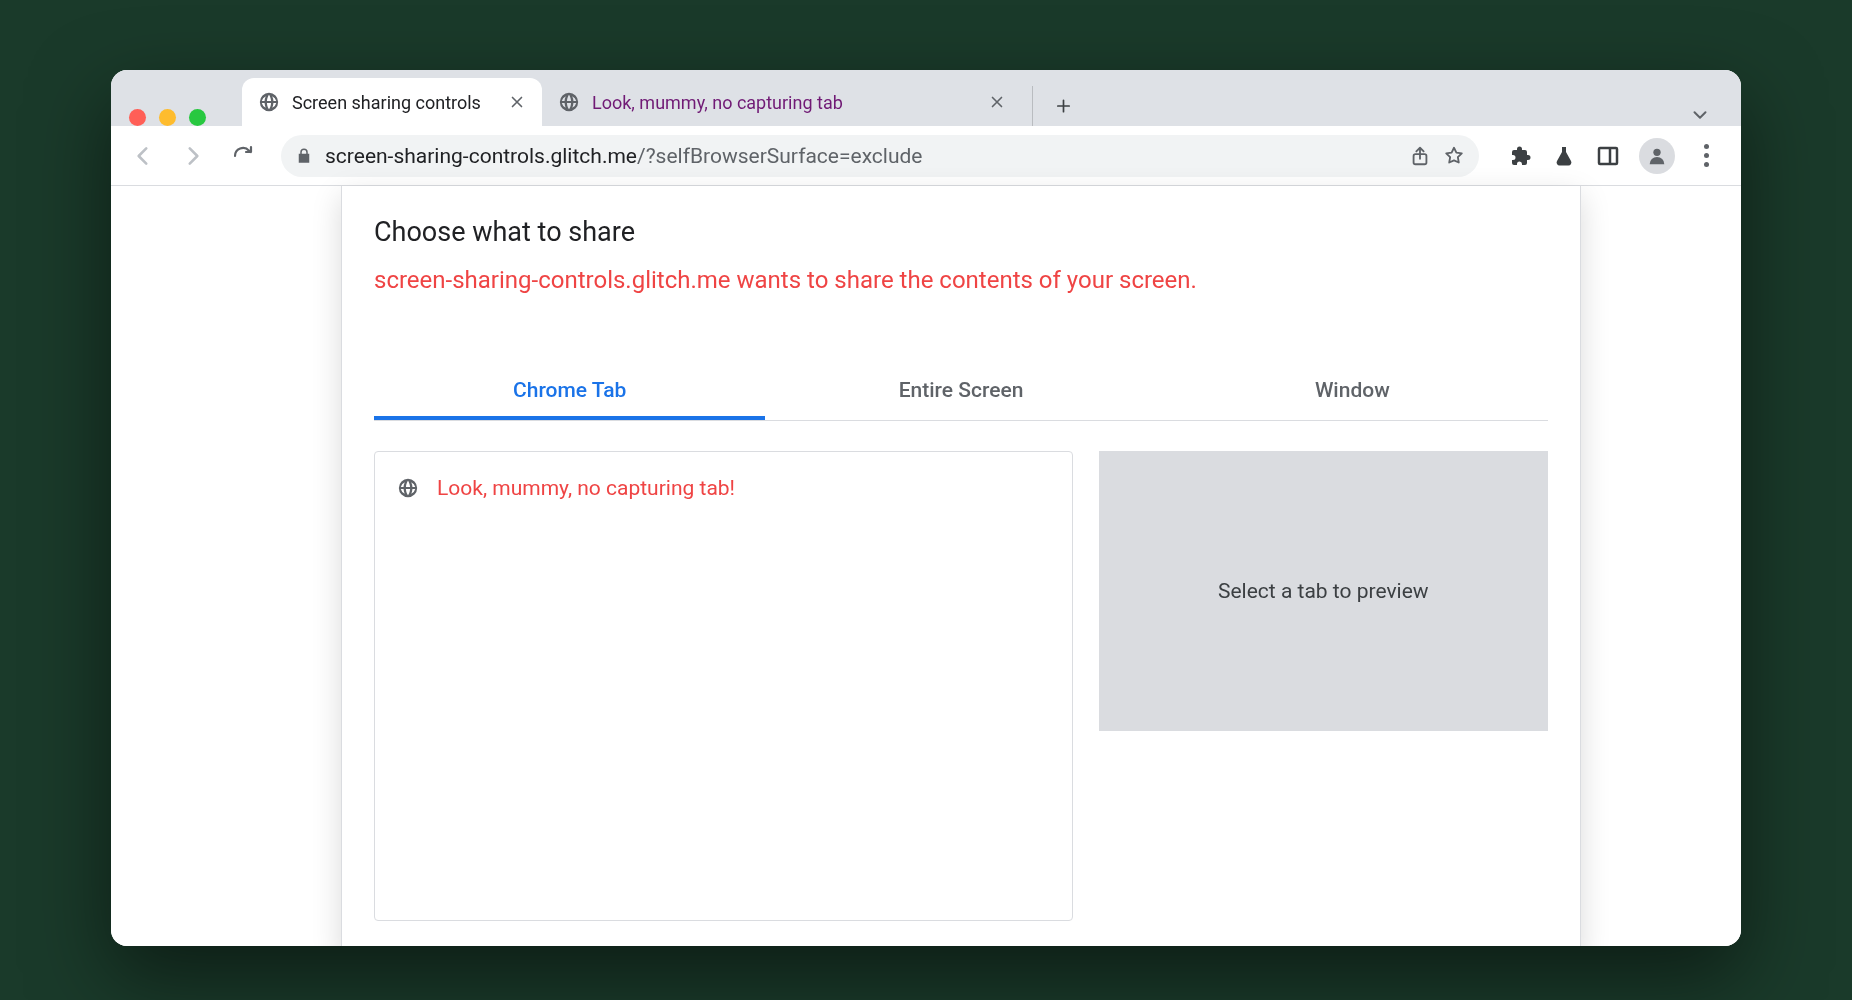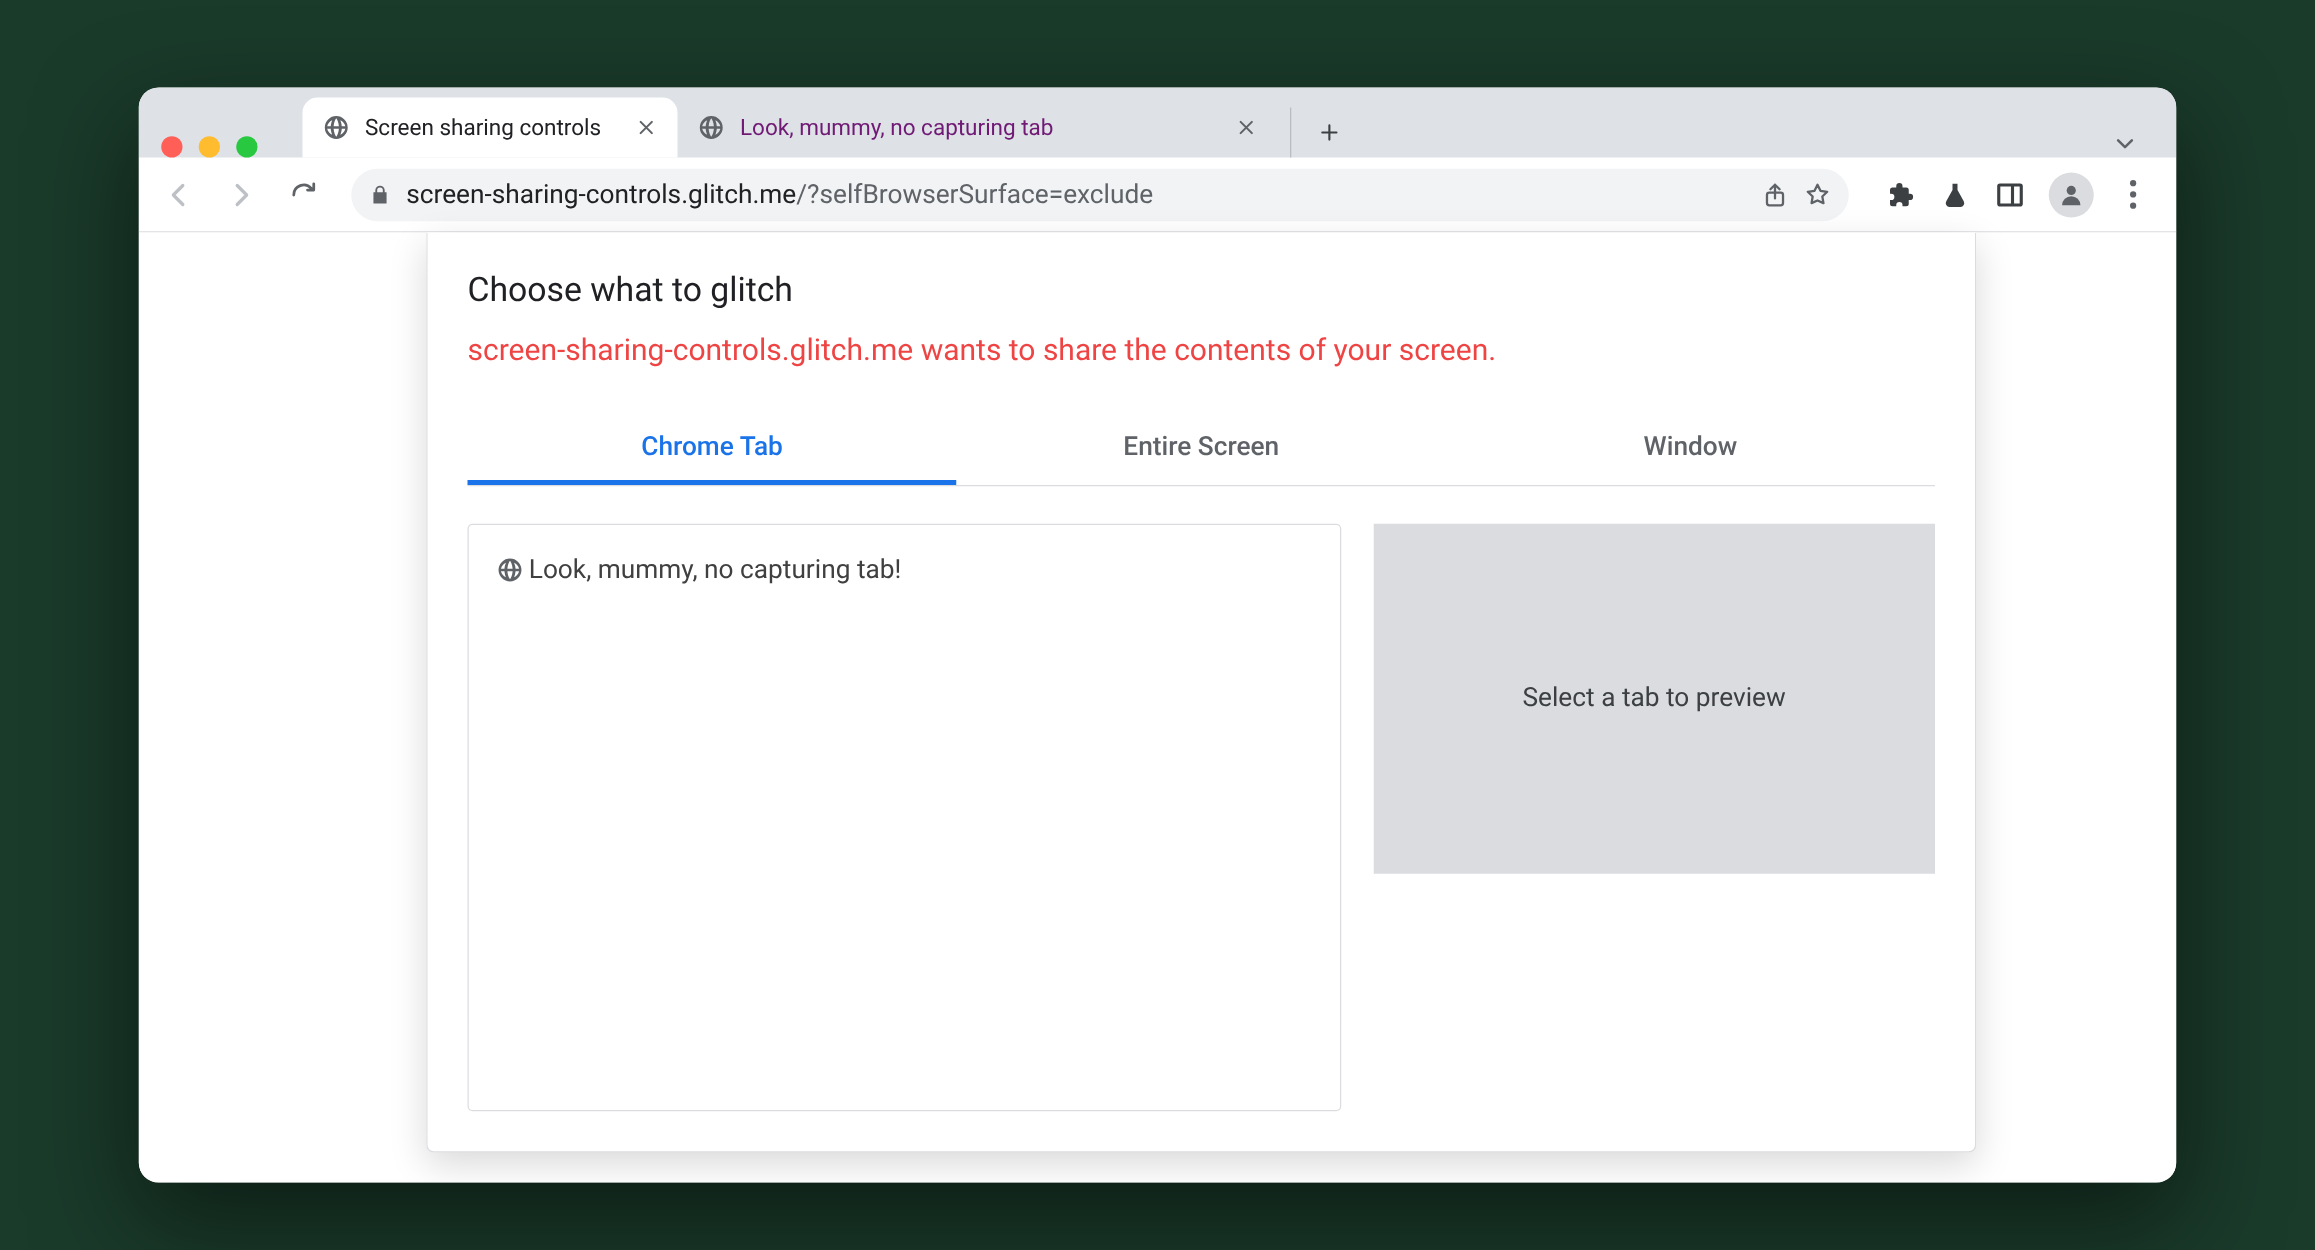--- a/index.html
+++ b/index.html
@@ -213,44 +213,45 @@
     }
     .dialog-tab {
       flex: 1;
       text-align: center;
       padding: 8px 0 14px 0;
       font-size: 21px;
       color: #5f6368;
       cursor: pointer;
       border-bottom: 4px solid transparent;
       font-weight: 500;
+      margin-top: 32px;
     }
     .dialog-tab.active {
       color: #1a73e8;
       border-bottom-color: #1a73e8;
     }
     .dialog-body {
       display: flex;
       gap: 26px;
       margin-top: 30px;
     }
     .tab-list {
       flex: 1.55;
       border: 1px solid #dadce0;
       border-radius: 4px;
       min-height: 470px;
       padding: 16px 0;
     }
     .tab-list-item {
       display: flex;
       align-items: center;
-      gap: 4px;
+      gap: 18px;
       padding: 8px 22px;
       font-size: 21px;
-      color: #404040;
+      color: #ef4444;
       cursor: pointer;
     }
     .tab-list-item .favicon { width: 22px; height: 22px; color: #5f6368; }
     .preview-pane {
       flex: 1;
     }
     .preview-box {
       background: #dadce0;
       height: 280px;
       display: flex;
@@ -377,21 +378,21 @@
             <span></span>
             <span></span>
             <span></span>
           </div>
       </div>
     </div>
   </div>
 
   <div class="content">
     <div class="share-dialog">
-      <h1 class="dialog-title">Choose what to glitch</h1>
+      <h1 class="dialog-title">Choose what to share</h1>
       <p class="dialog-subtitle">screen-sharing-controls.glitch.me wants to share the contents of your screen.</p>
       <div class="dialog-tabs">
         <div class="dialog-tab active">Chrome Tab</div>
         <div class="dialog-tab">Entire Screen</div>
         <div class="dialog-tab">Window</div>
       </div>
       <div class="dialog-body">
         <div class="tab-list">
           <div class="tab-list-item">
             <span class="favicon">

